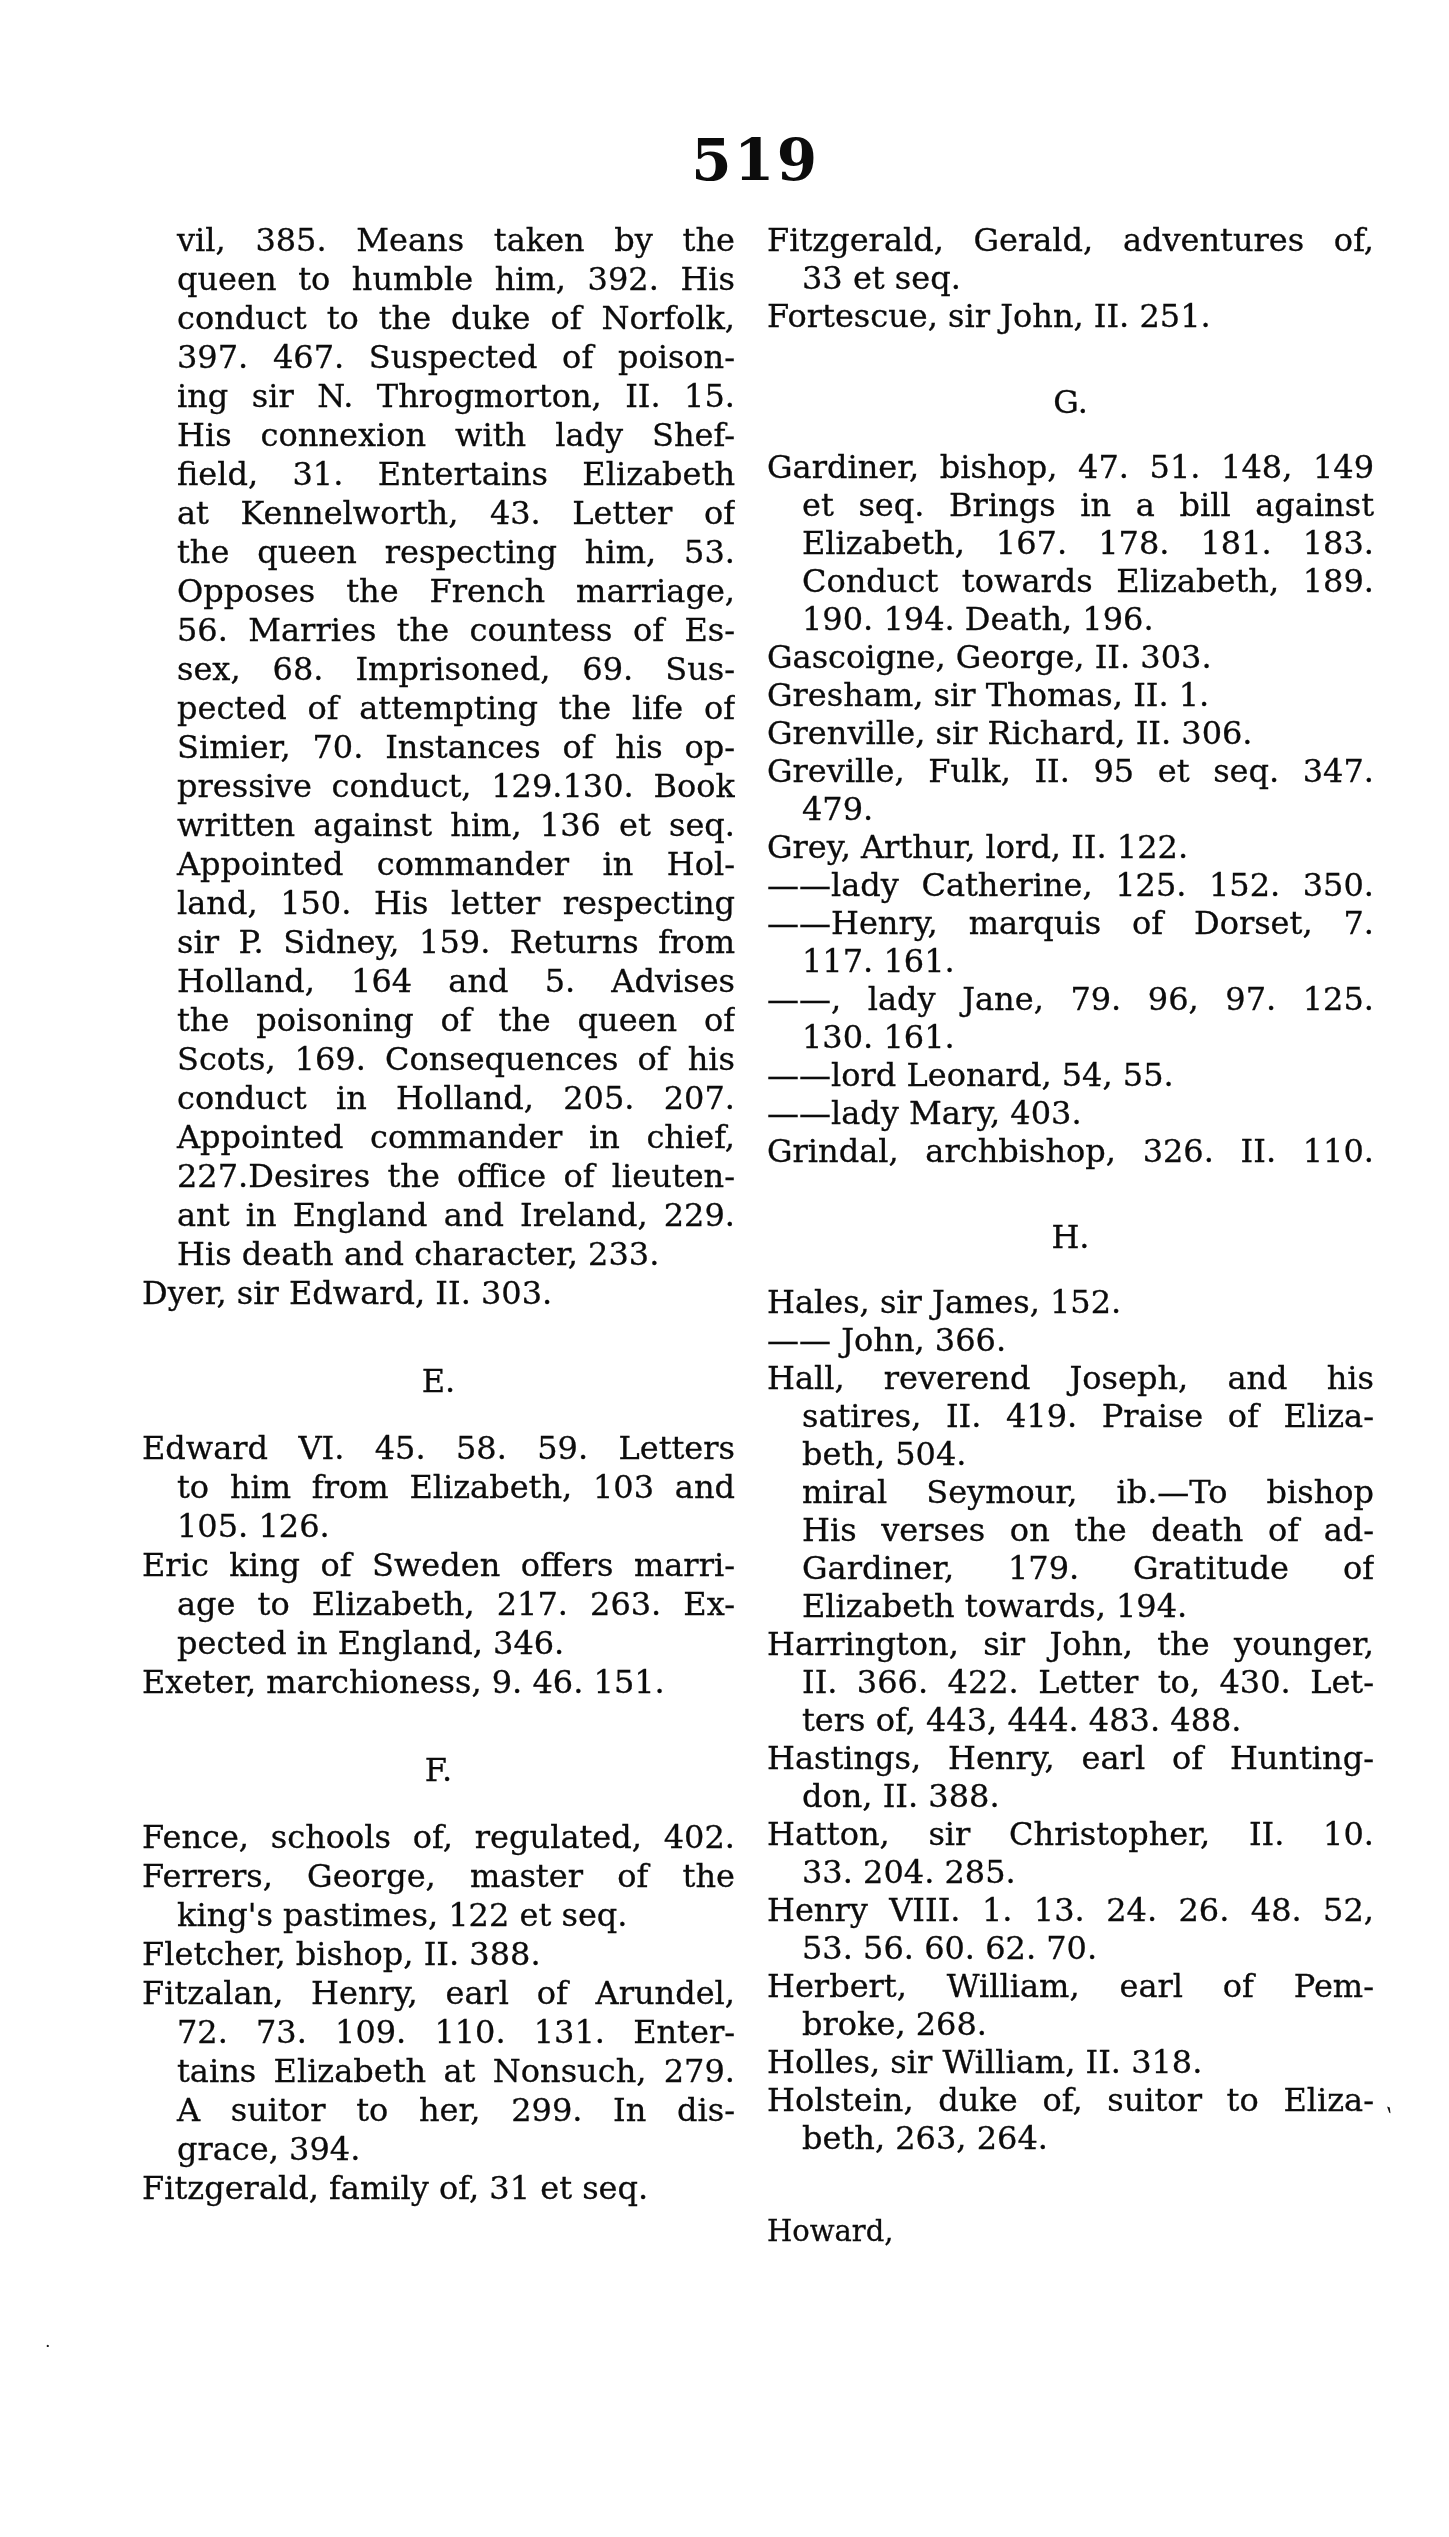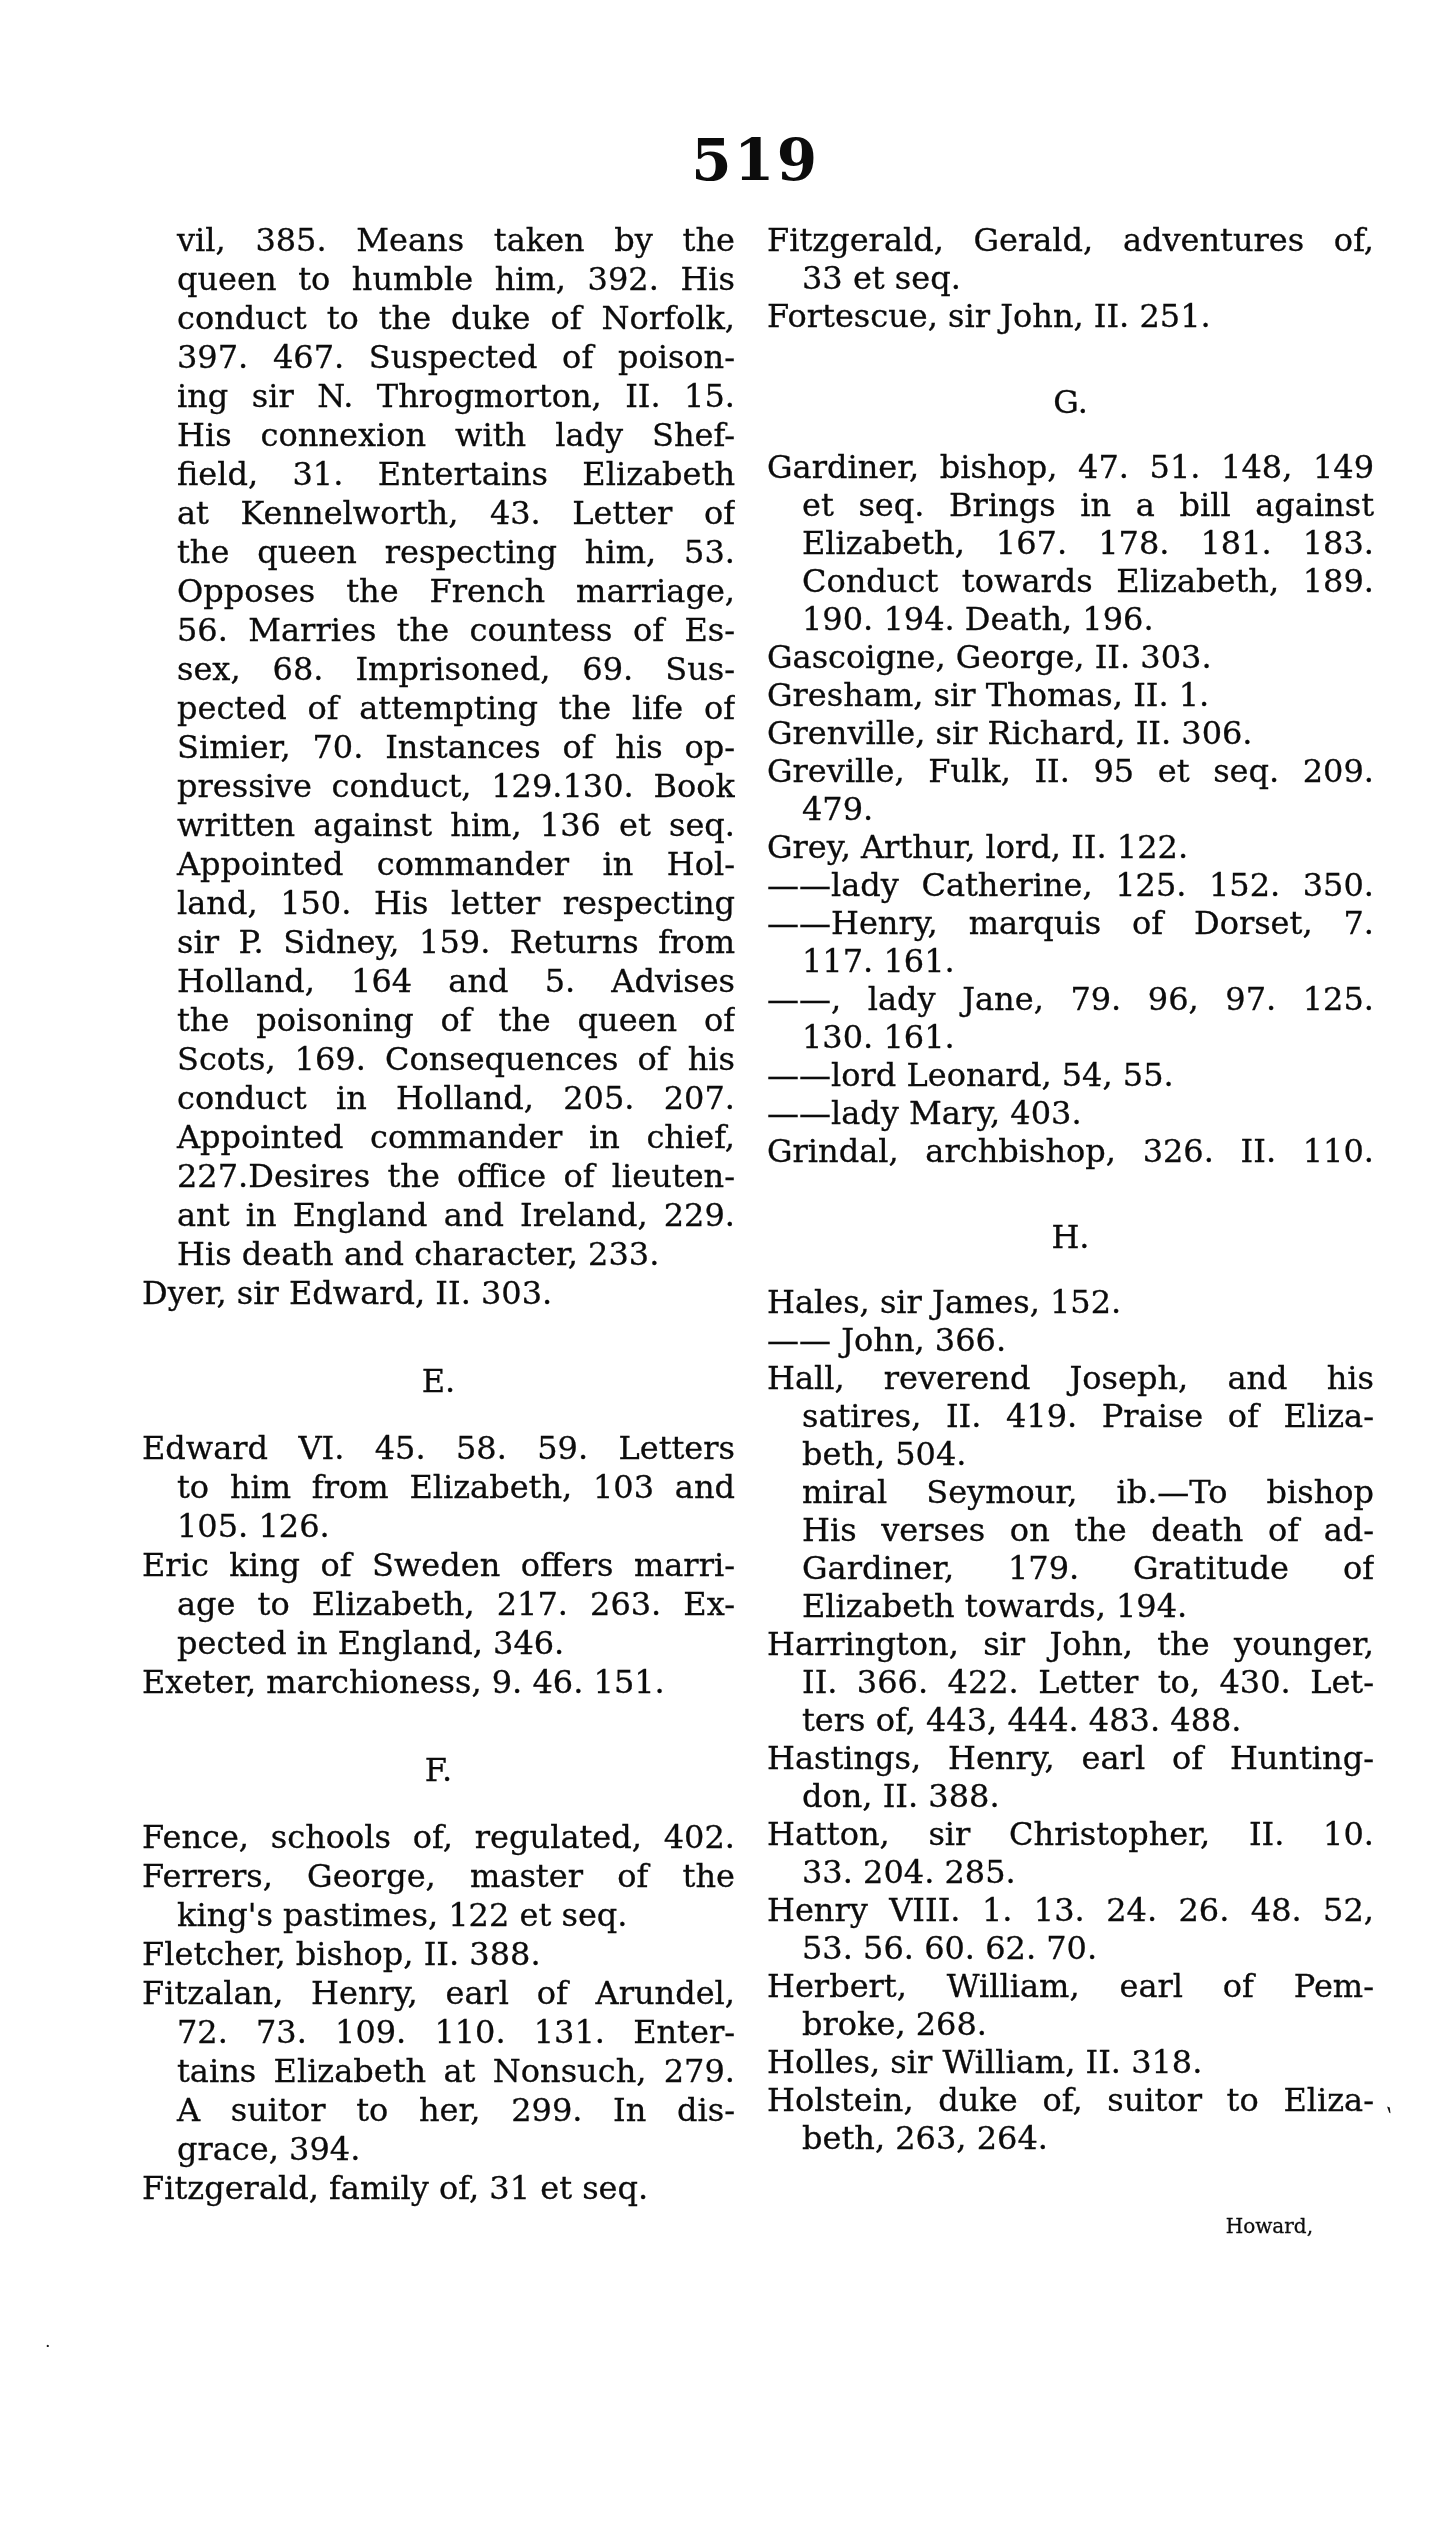--- a/index.html
+++ b/index.html
@@ -56,24 +56,23 @@
     margin-top: 49px;
     margin-bottom: 28px;
     -webkit-text-stroke: 0.3px #0c0c0c;
   }
   .col-right .heading { height: 38px; line-height: 38px; margin-top: 48px; margin-bottom: 27px; }
   .catchword {
     position: absolute;
     top: 2214px;
     left: 767px;
     width: 607px;
-    text-align: right;
     padding-right: 61px;
     box-sizing: border-box;
-    font-size: 20px;
+    font-size: 29px;
     -webkit-text-stroke: 0.3px #0c0c0c;
   }
   .artifact {
     position: absolute;
     font-size: 29px;
     color: #111;
   }
   .artifact-apostrophe { top: 2101px; left: 1383px; transform: rotate(18deg); }
   .artifact-dot { top: 2331px; left: 45px; font-size: 17.5px; }
 </style>
@@ -140,21 +139,21 @@
       <div class="line">Fortescue, sir John, II. 251.</div>
       <div class="heading">G.</div>
       <div class="line j">Gardiner, bishop, 47. 51. 148, 149</div>
       <div class="line ind j">et seq.  Brings in a bill against</div>
       <div class="line ind j">Elizabeth, 167. 178. 181. 183.</div>
       <div class="line ind j">Conduct towards Elizabeth, 189.</div>
       <div class="line ind">190. 194.  Death, 196.</div>
       <div class="line">Gascoigne, George, II. 303.</div>
       <div class="line">Gresham, sir Thomas, II. 1.</div>
       <div class="line">Grenville, sir Richard, II. 306.</div>
-      <div class="line j">Greville, Fulk, II. 95 et seq. 209.</div>
+      <div class="line j">Greville, Fulk, II. 95 et seq. 347.</div>
       <div class="line ind">479.</div>
       <div class="line">Grey, Arthur, lord, II. 122.</div>
       <div class="line j">——lady Catherine, 125. 152. 350.</div>
       <div class="line j">——Henry, marquis of Dorset, 7.</div>
       <div class="line ind">117. 161.</div>
       <div class="line j">——, lady Jane, 79. 96, 97.  125.</div>
       <div class="line ind">130. 161.</div>
       <div class="line">——lord Leonard, 54, 55.</div>
       <div class="line">——lady Mary, 403.</div>
       <div class="line j">Grindal, archbishop, 326. II. 110.</div>

